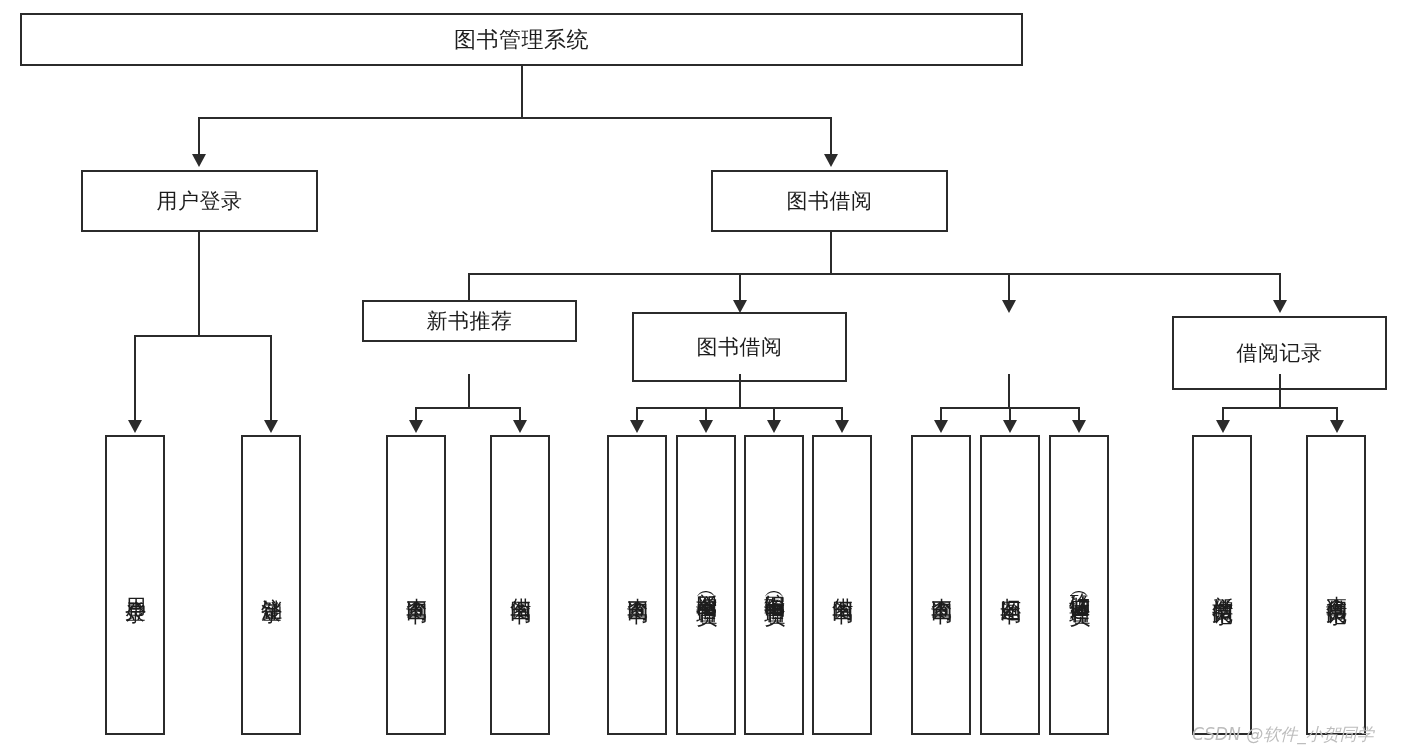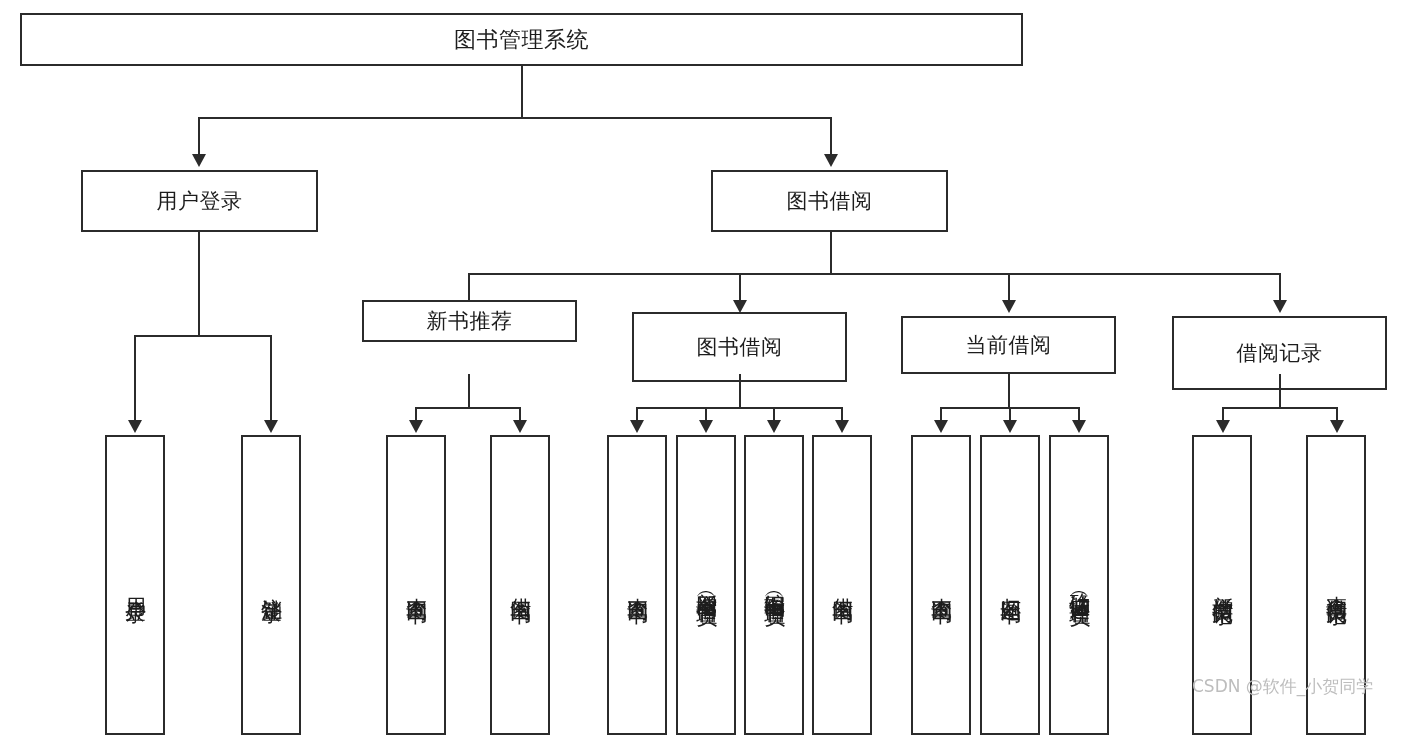--- a/index.html
+++ b/index.html
@@ -133,23 +133,20 @@
   <div class="arrow" style="left:1002px; top:300px;"></div>
   <div class="vline" style="left:1279px; top:273px; width:2px; height:28px;"></div>
   <div class="arrow" style="left:1273px; top:300px;"></div>
 
   <div class="node horiz" style="left:362px; top:300px; width:215px; height:42px;">
     <span class="label">新书推荐</span>
   </div>
   <div class="node horiz" style="left:632px; top:312px; width:215px; height:70px;">
     <span class="label">图书借阅</span>
   </div>
-  <div class="node horiz" style="left:901px; top:316px; width:215px; height:58px;">
-    <span class="label">当前借阅</span>
-  </div>
   <div class="node horiz" style="left:1172px; top:316px; width:215px; height:74px;">
     <span class="label">借阅记录</span>
   </div>
 
   <div class="vline" style="left:468px; top:374px; width:2px; height:34px;"></div>
   <div class="hline" style="left:415px; top:407px; width:106px; height:2px;"></div>
   <div class="vline" style="left:415px; top:407px; width:2px; height:14px;"></div>
   <div class="arrow" style="left:409px; top:420px;"></div>
   <div class="vline" style="left:519px; top:407px; width:2px; height:14px;"></div>
   <div class="arrow" style="left:513px; top:420px;"></div>
@@ -218,15 +215,15 @@
     <span class="label">确认归还（管理员）</span>
   </div>
 
   <div class="node vert" style="left:1192px; top:435px; width:60px; height:300px;">
     <span class="label">新增借阅记录</span>
   </div>
   <div class="node vert" style="left:1306px; top:435px; width:60px; height:300px;">
     <span class="label">查询借阅记录</span>
   </div>
 
-  <div id="watermark" style="left:1192px; top:675px;">CSDN @软件_小贺同学</div>
+  <div id="watermark" style="left:1192px; top:723px;font-style:italic;">CSDN @软件_小贺同学</div>
 
 </div>
 
 </body></html>

